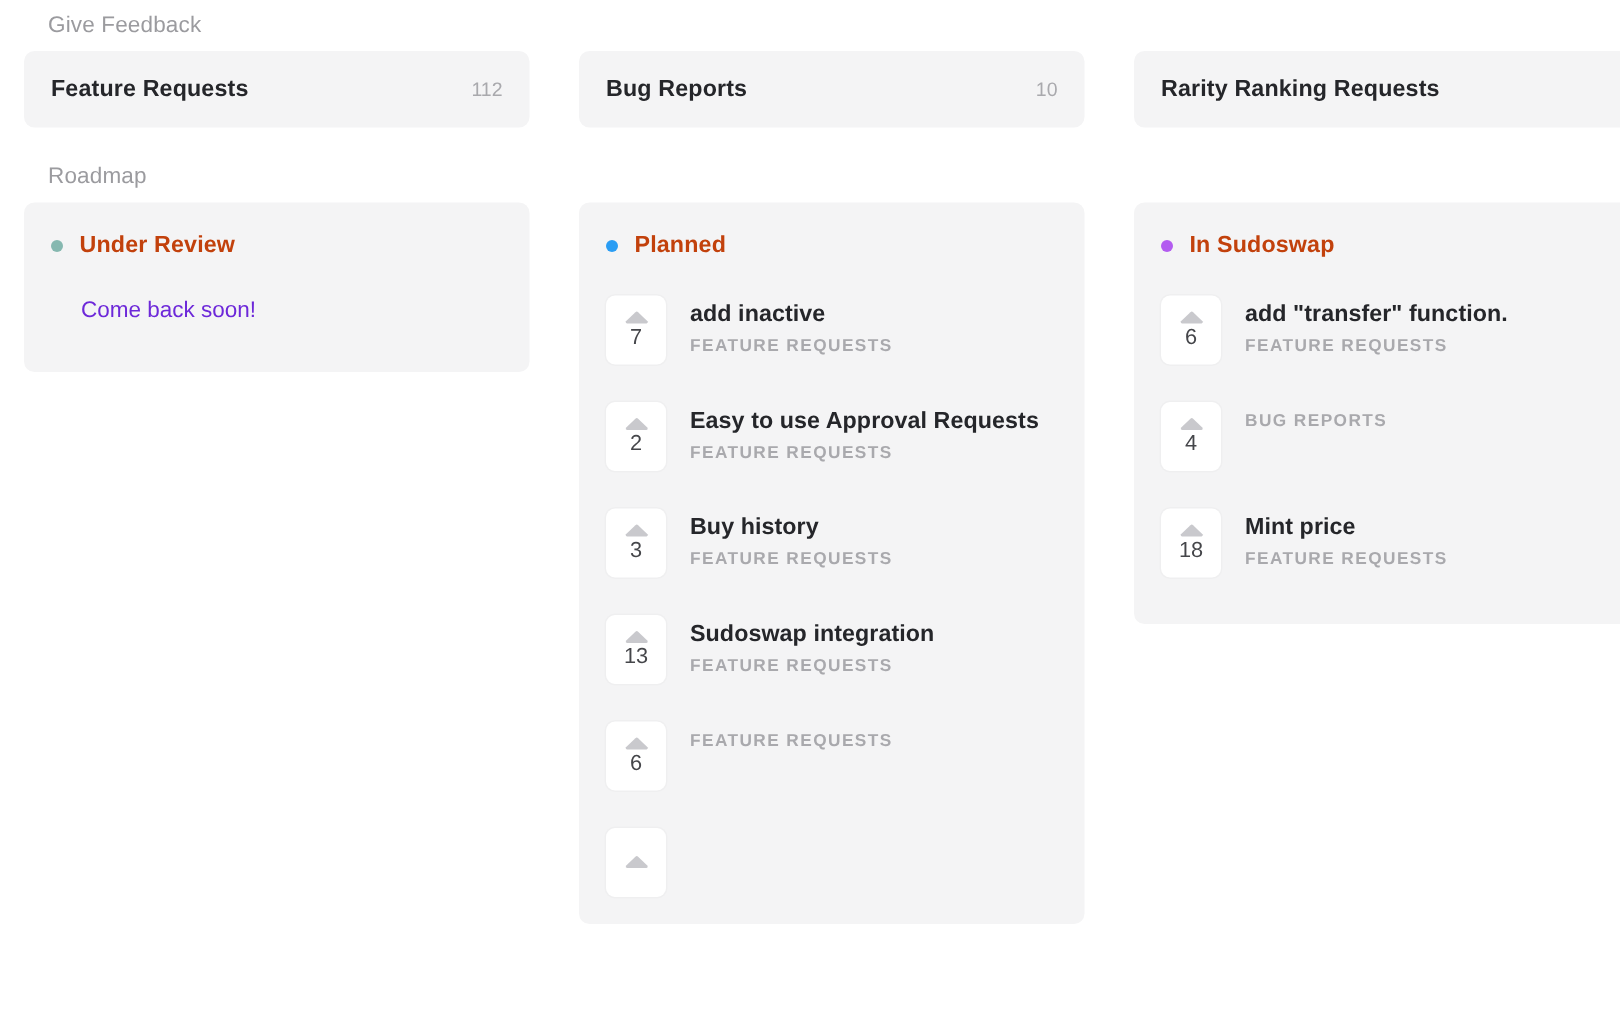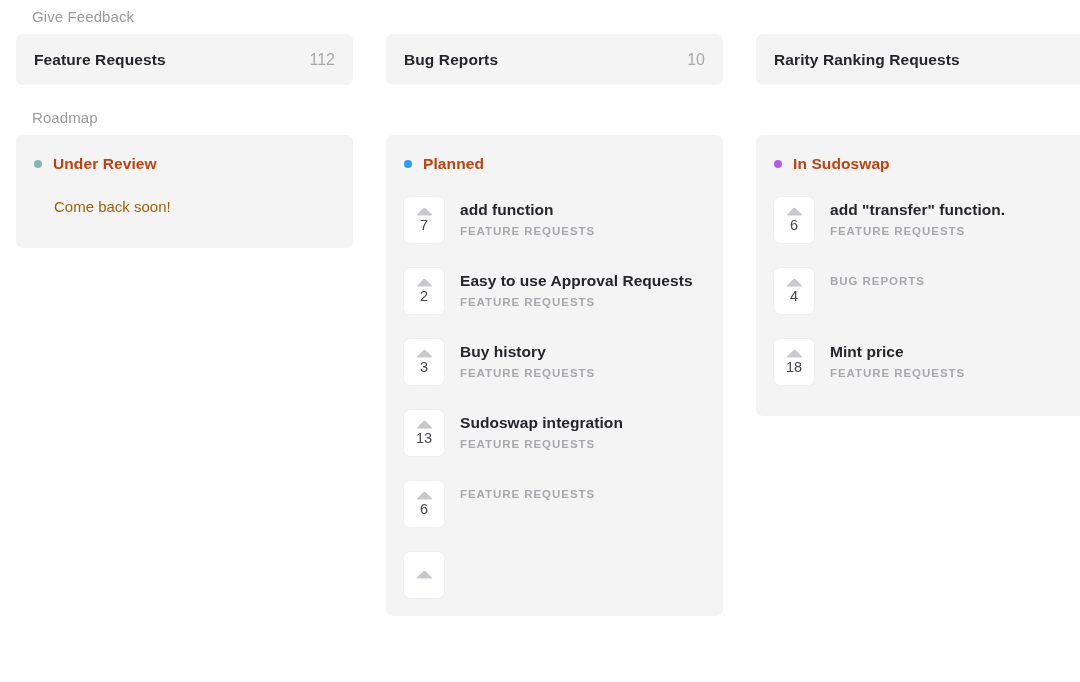--- a/index.html
+++ b/index.html
@@ -53,21 +53,21 @@
     padding: 0 18px;
     box-sizing: border-box;
   }
   .board-card-title {
     font-size: 15.5px;
     font-weight: 700;
     color: #25262a;
     letter-spacing: 0.1px;
   }
   .board-card-count {
-    font-size: 16px;
+    font-size: 13px;
     color: #a9a9ad;
     font-weight: 400;
   }
 
   
   .roadmap-grid { margin-top: 9px; align-items: start; }
   .roadmap-col {
     background: #f4f4f5;
     border-radius: 7px;
     padding: 20px 18px 18px 18px;
@@ -86,21 +86,21 @@
     flex: 0 0 auto;
   }
   .col-title {
     font-size: 15.5px;
     font-weight: 700;
     color: #c2410c;
     letter-spacing: 0.1px;
   }
   .empty-msg {
     font-size: 15px;
-    color: #a16207;
+    color: #6d28d9;
     padding: 13px 0 15px 20px;
   }
 
   
   .items { display: block; }
   .item {
     display: flex;
     align-items: flex-start;
     gap: 16px;
     padding: 12px 0 13px 0;
@@ -186,21 +186,21 @@
         </div>
         <div class="items">
           <div class="item">
             <div class="vote-box">
               <svg class="vote-arrow" viewBox="0 0 17 9">
                 <path d="M7.6 1.1 L1.3 7.2 A1 1 0 0 0 2.0 8.6 L15.0 8.6 A1 1 0 0 0 15.7 7.2 L9.4 1.1 A1.3 1.3 0 0 0 7.6 1.1 Z" fill="#c9c9cd"></path>
               </svg>
               <span class="vote-count">7</span>
             </div>
             <div class="item-body">
-              <div class="item-title">add function</div>
+              <div class="item-title">add inactive</div>
               <div class="item-board">Feature Requests</div>
             </div>
           </div>
           <div class="item">
             <div class="vote-box">
               <svg class="vote-arrow" viewBox="0 0 17 9">
                 <path d="M7.6 1.1 L1.3 7.2 A1 1 0 0 0 2.0 8.6 L15.0 8.6 A1 1 0 0 0 15.7 7.2 L9.4 1.1 A1.3 1.3 0 0 0 7.6 1.1 Z" fill="#c9c9cd"></path>
               </svg>
               <span class="vote-count">2</span>
             </div>

